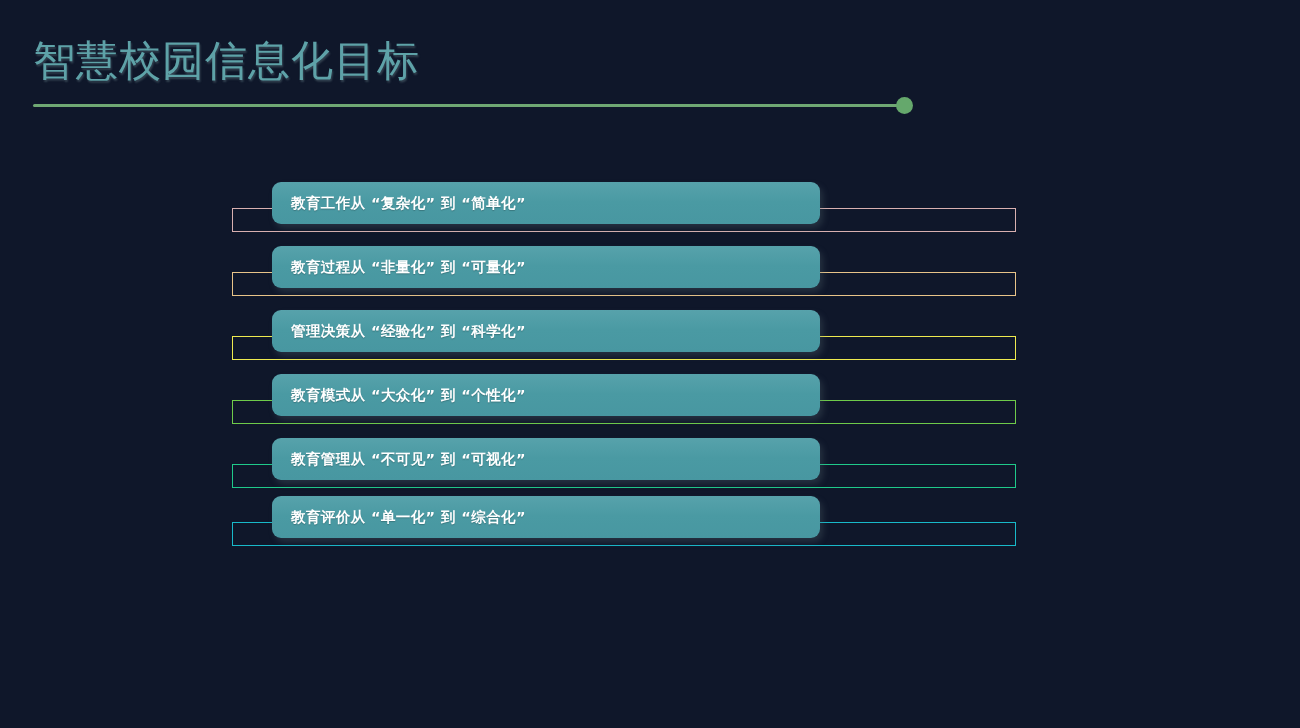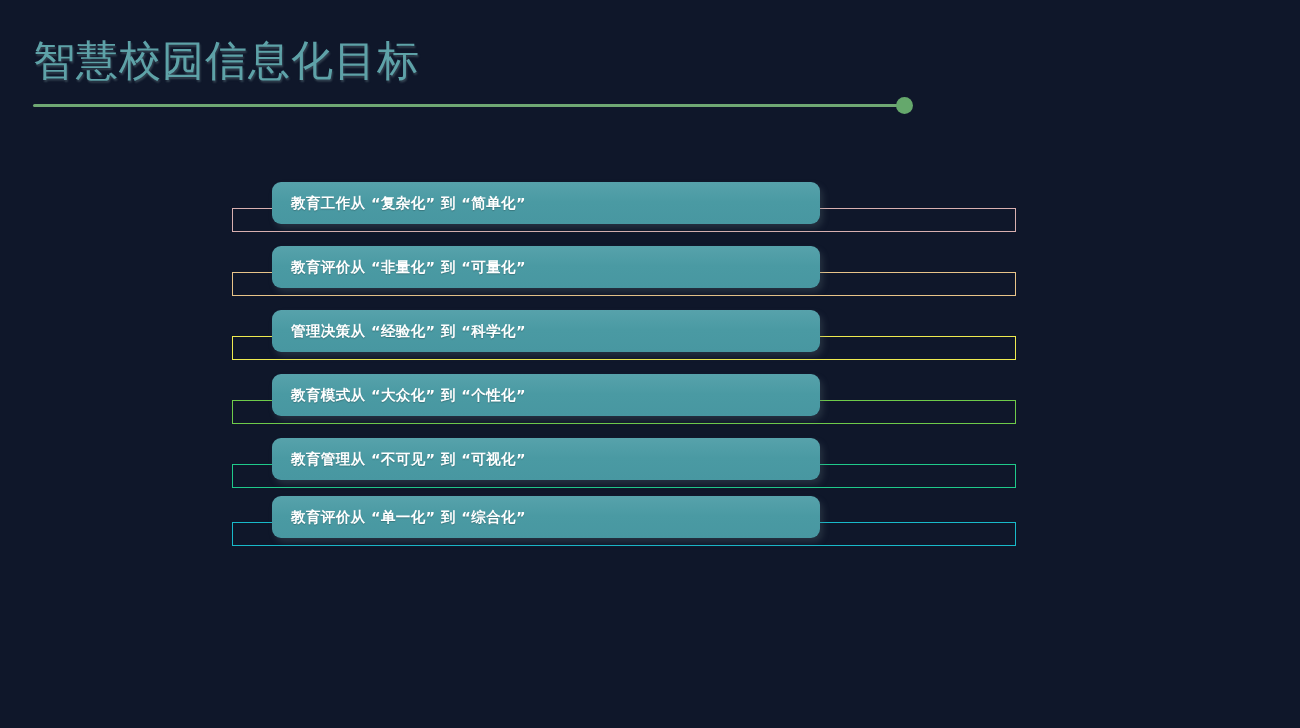--- a/index.html
+++ b/index.html
@@ -126,21 +126,21 @@
   <div class="goal-list" id="goal-list">
       <div class="goal-row" style="top: 182px;">
         <div class="goal-outline" style="border-color: rgb(216, 176, 176);"></div>
         <div class="goal-pill">
           <span class="goal-text">教育工作从 “复杂化” 到 “简单化”</span>
         </div>
       </div>
       <div class="goal-row" style="top: 246px;">
         <div class="goal-outline" style="border-color: rgb(232, 196, 137);"></div>
         <div class="goal-pill">
-          <span class="goal-text">教育评价从 “非量化” 到 “可量化”</span>
+          <span class="goal-text">教育过程从 “非量化” 到 “可量化”</span>
         </div>
       </div>
       <div class="goal-row" style="top: 310px;">
         <div class="goal-outline" style="border-color: rgb(238, 234, 79);"></div>
         <div class="goal-pill">
           <span class="goal-text">管理决策从 “经验化” 到 “科学化”</span>
         </div>
       </div>
       <div class="goal-row" style="top: 374px;">
         <div class="goal-outline" style="border-color: rgb(110, 203, 74);"></div>

